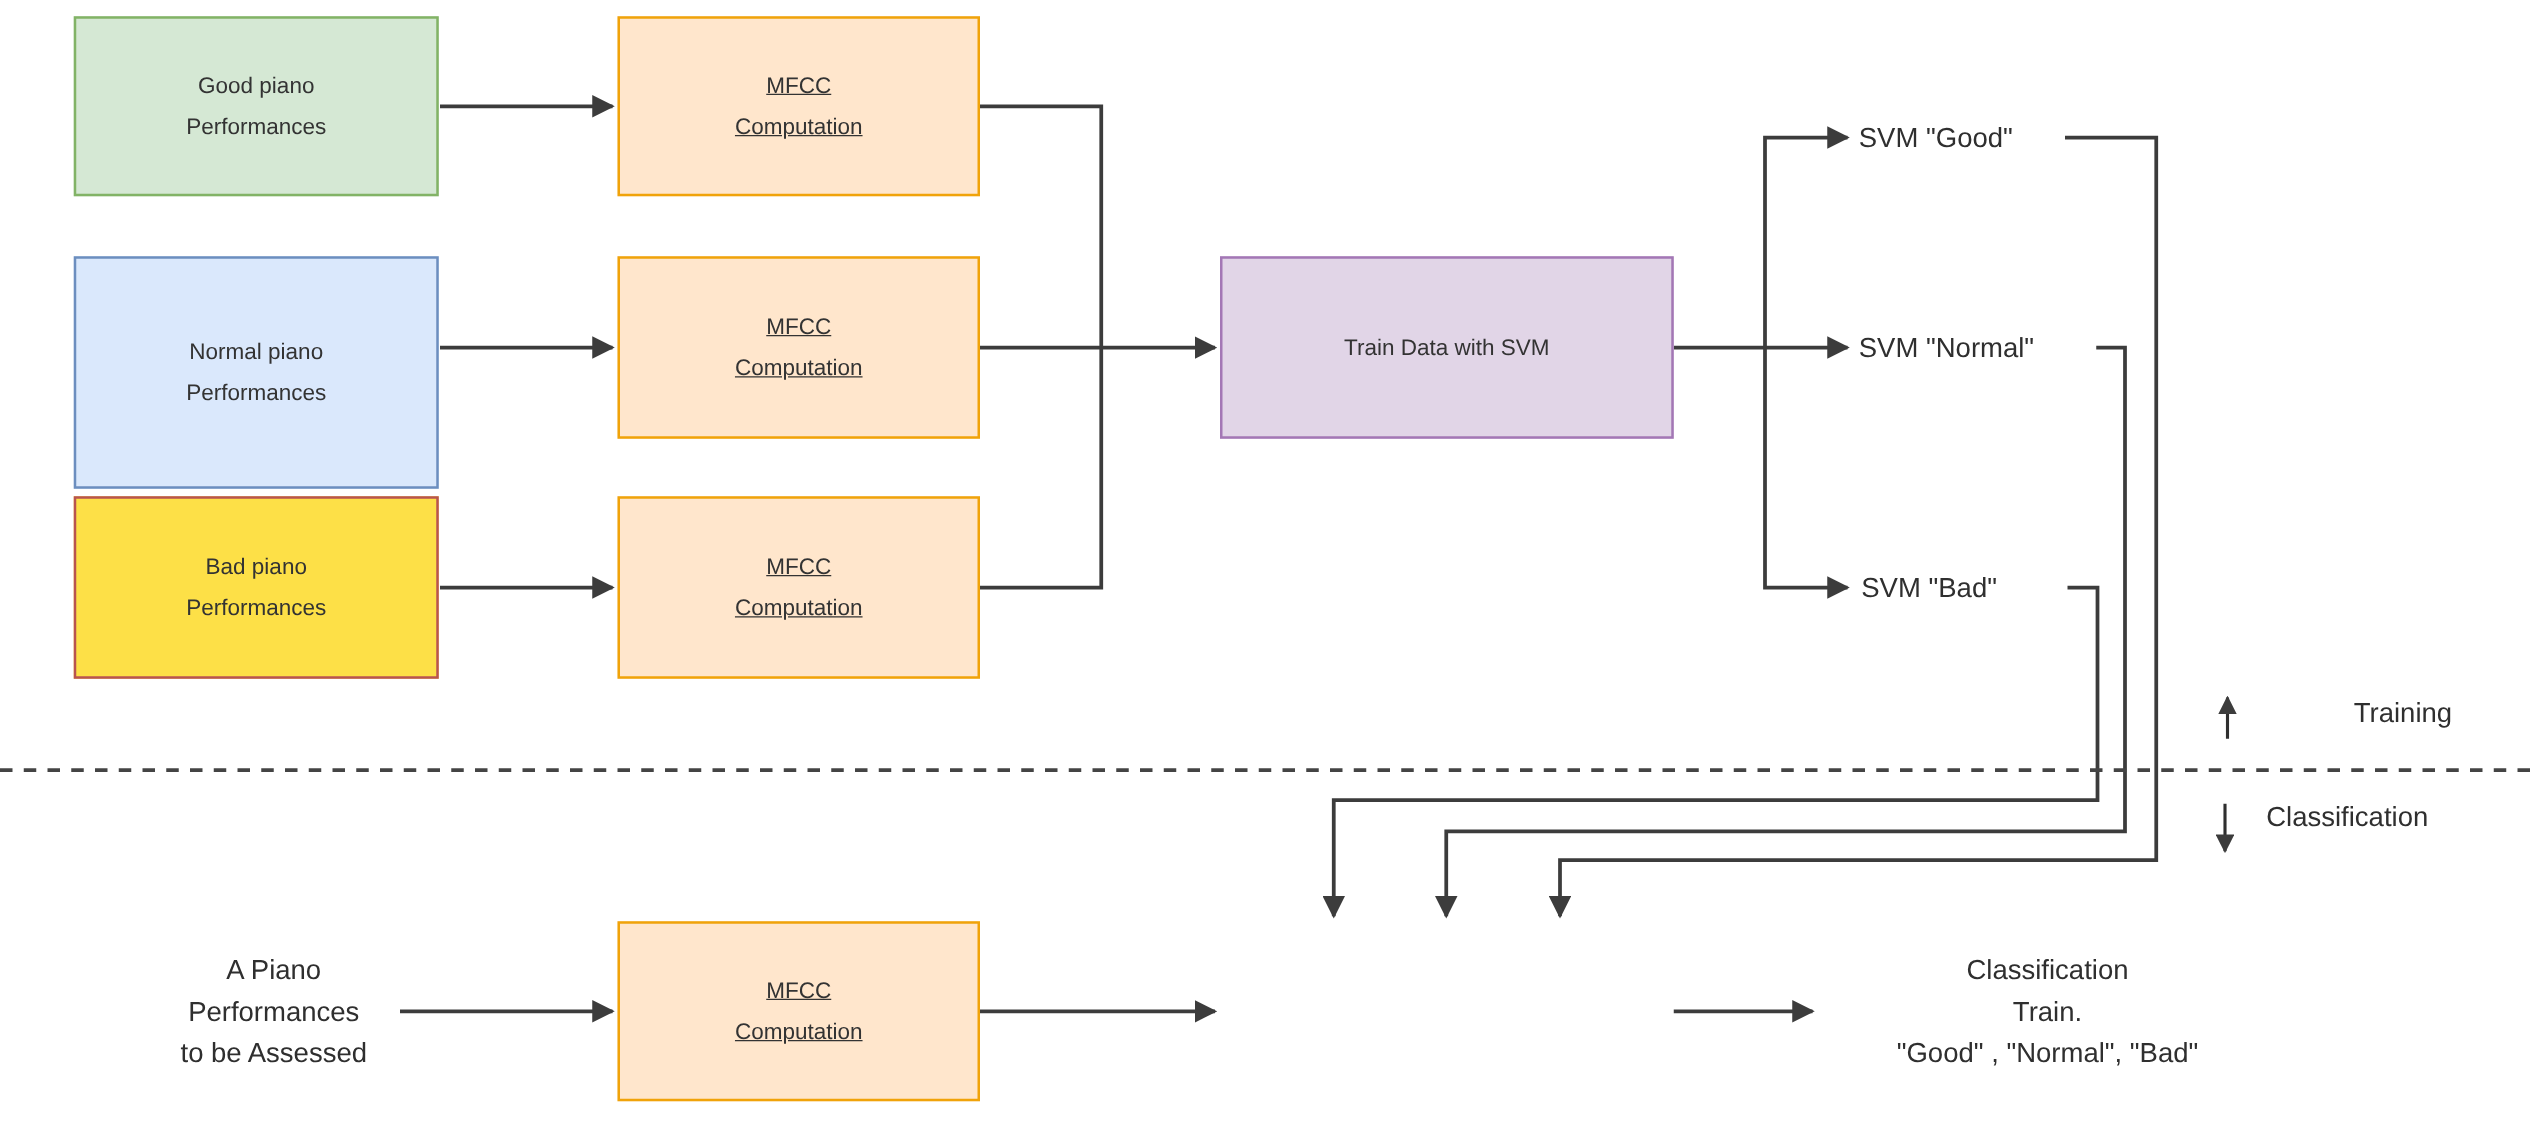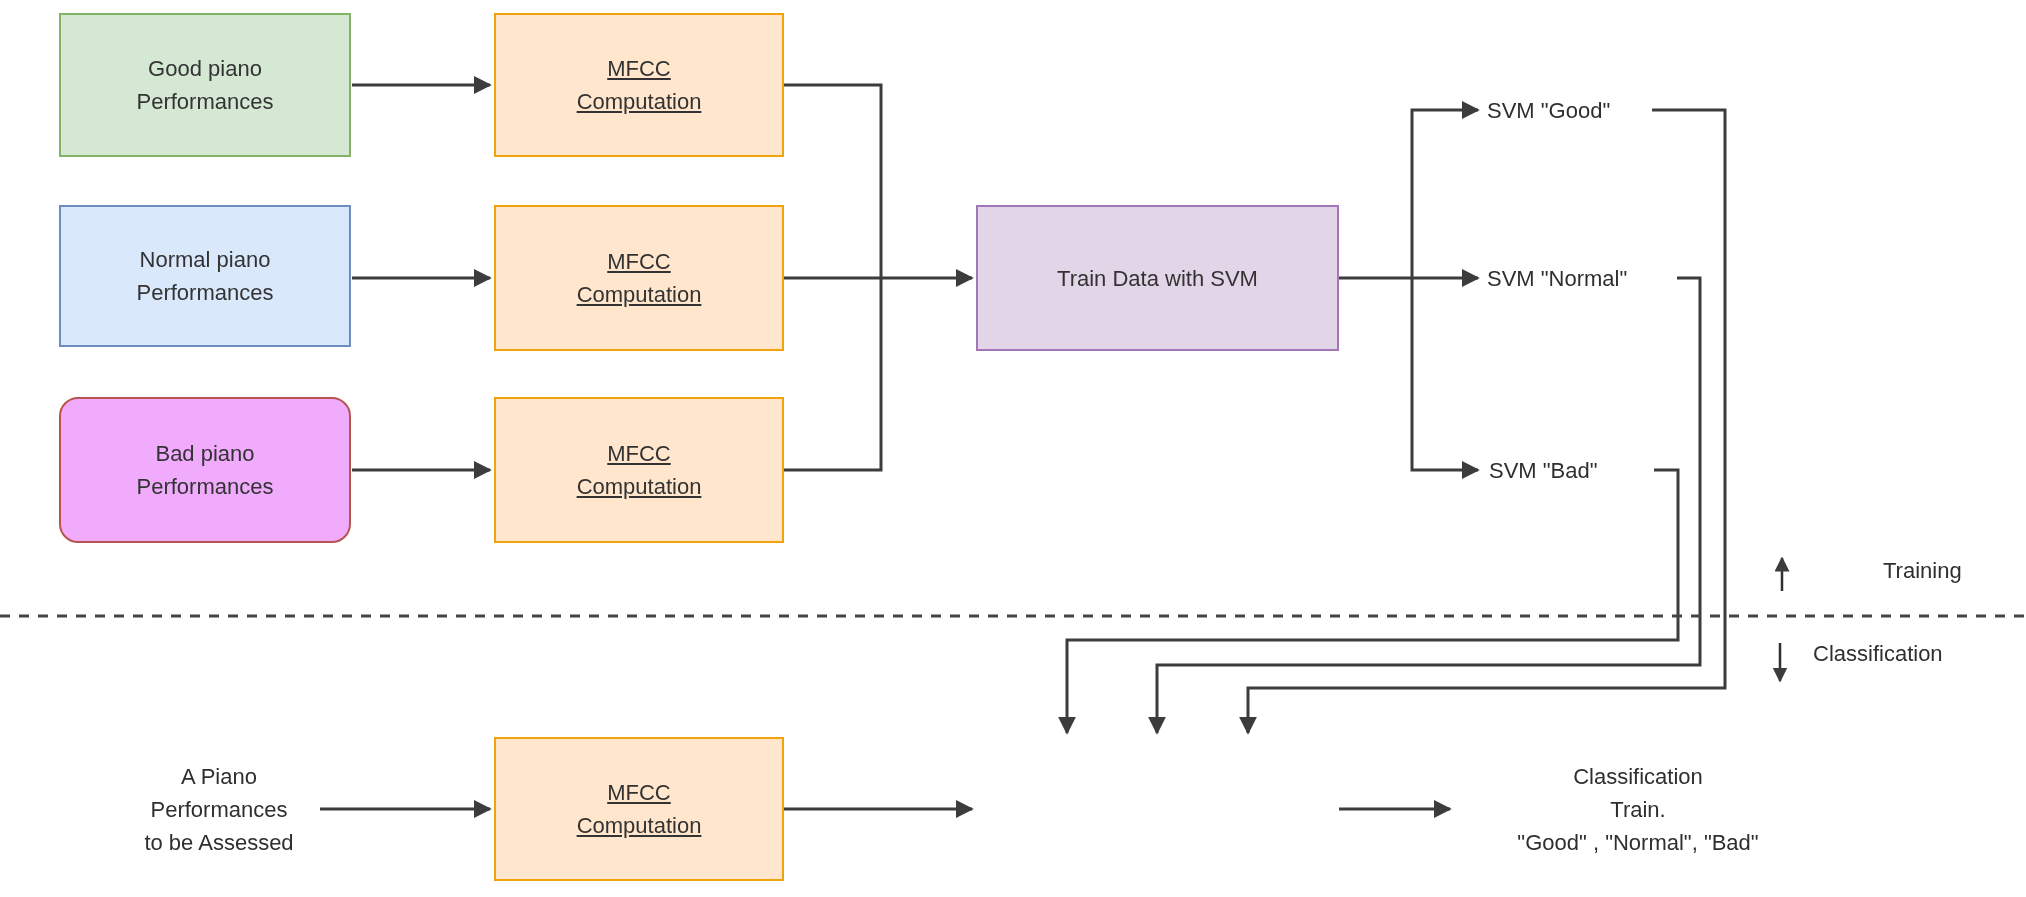--- a/index.html
+++ b/index.html
@@ -11,33 +11,33 @@
     color:#2f2f2f;
     overflow:hidden;
   }
   svg.layer{position:absolute;left:0;top:0;width:2026px;height:897px;}
   .node{
     position:absolute;
     box-sizing:border-box;
     display:flex;flex-direction:column;
     align-items:center;justify-content:center;
     text-align:center;
-    font-size:22px;line-height:33px;
+    font-size:18px;line-height:33px;
     color:#333333;
     border:2px solid #000;
   }
   .node span{display:block;white-space:nowrap;}
   .src-good   {background:#d5e8d4;border-color:#82b366;}
   .src-normal {background:#dae8fc;border-color:#6c8ebf;}
-  .src-bad    {background:#f0abfc;border-color:#b85450;border-radius:19px;}
+  .src-bad    {background:#fde047;border-color:#b85450;}
   .mfcc       {background:#ffe6cc;border-color:#f0a30a;text-decoration:underline;}
   .svmbox     {background:#e1d5e7;border-color:#a377b5;}
   
   .pos-good   {left:59px;  top:13px;  width:292px; height:144px;}
-  .pos-normal {left:59px;  top:205px; width:292px; height:142px;}
+  .pos-normal {left:59px;  top:205px; width:292px; height:186px;}
   .pos-bad    {left:59px;  top:397px; width:292px; height:146px;}
   .pos-mfcc1  {left:494px; top:13px;  width:290px; height:144px;}
   .pos-mfcc2  {left:494px; top:205px; width:290px; height:146px;}
   .pos-mfcc3  {left:494px; top:397px; width:290px; height:146px;}
   .pos-train  {left:976px; top:205px; width:363px; height:146px;}
   .pos-mfcc4  {left:494px; top:737px; width:290px; height:144px;}
   .pos-test   {left:976px; top:737px; width:363px; height:144px;}
   .freelabel{
     position:absolute;
     font-size:22px;line-height:33px;

